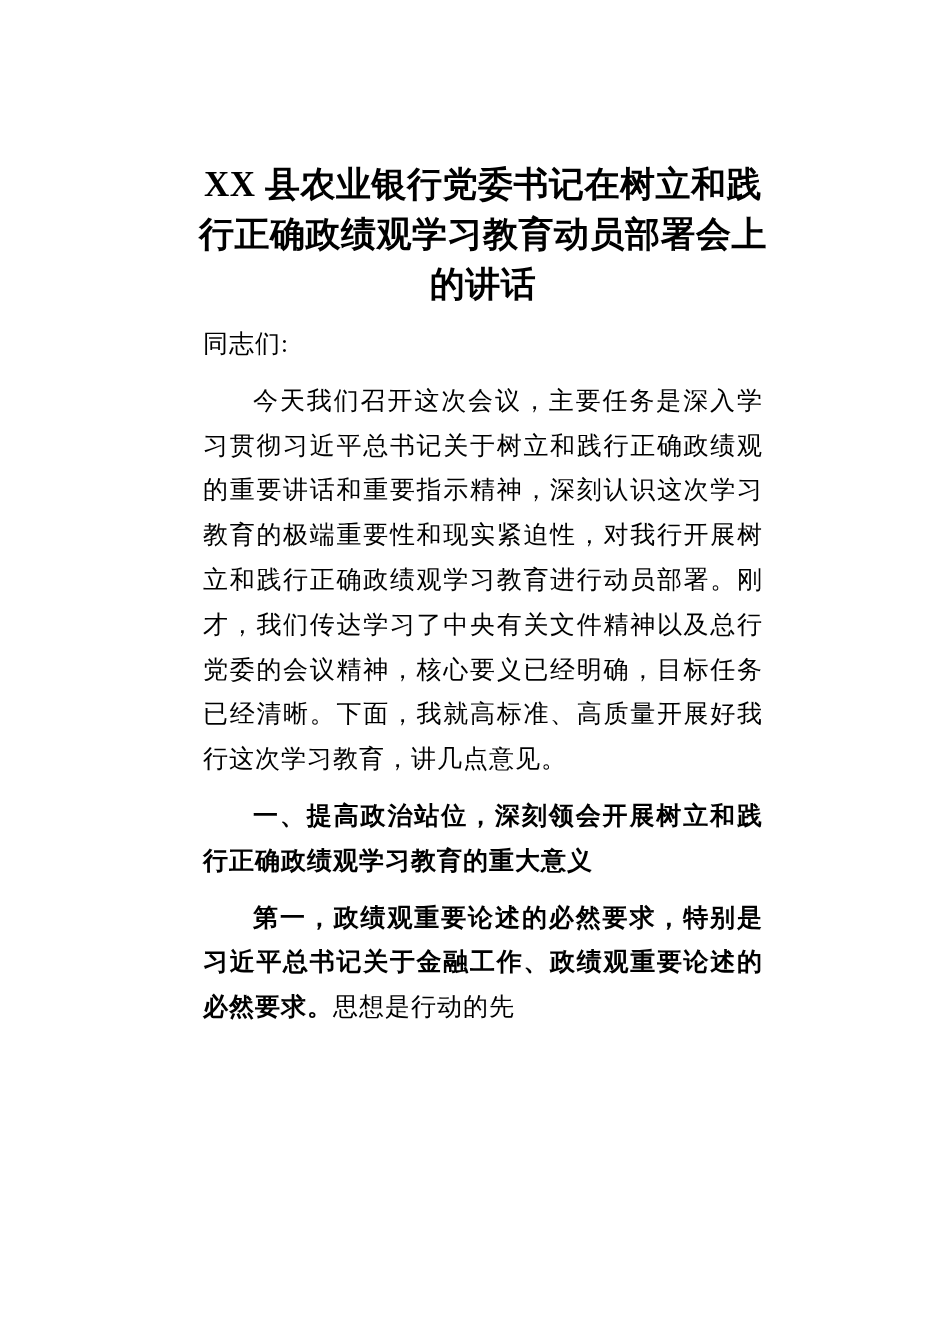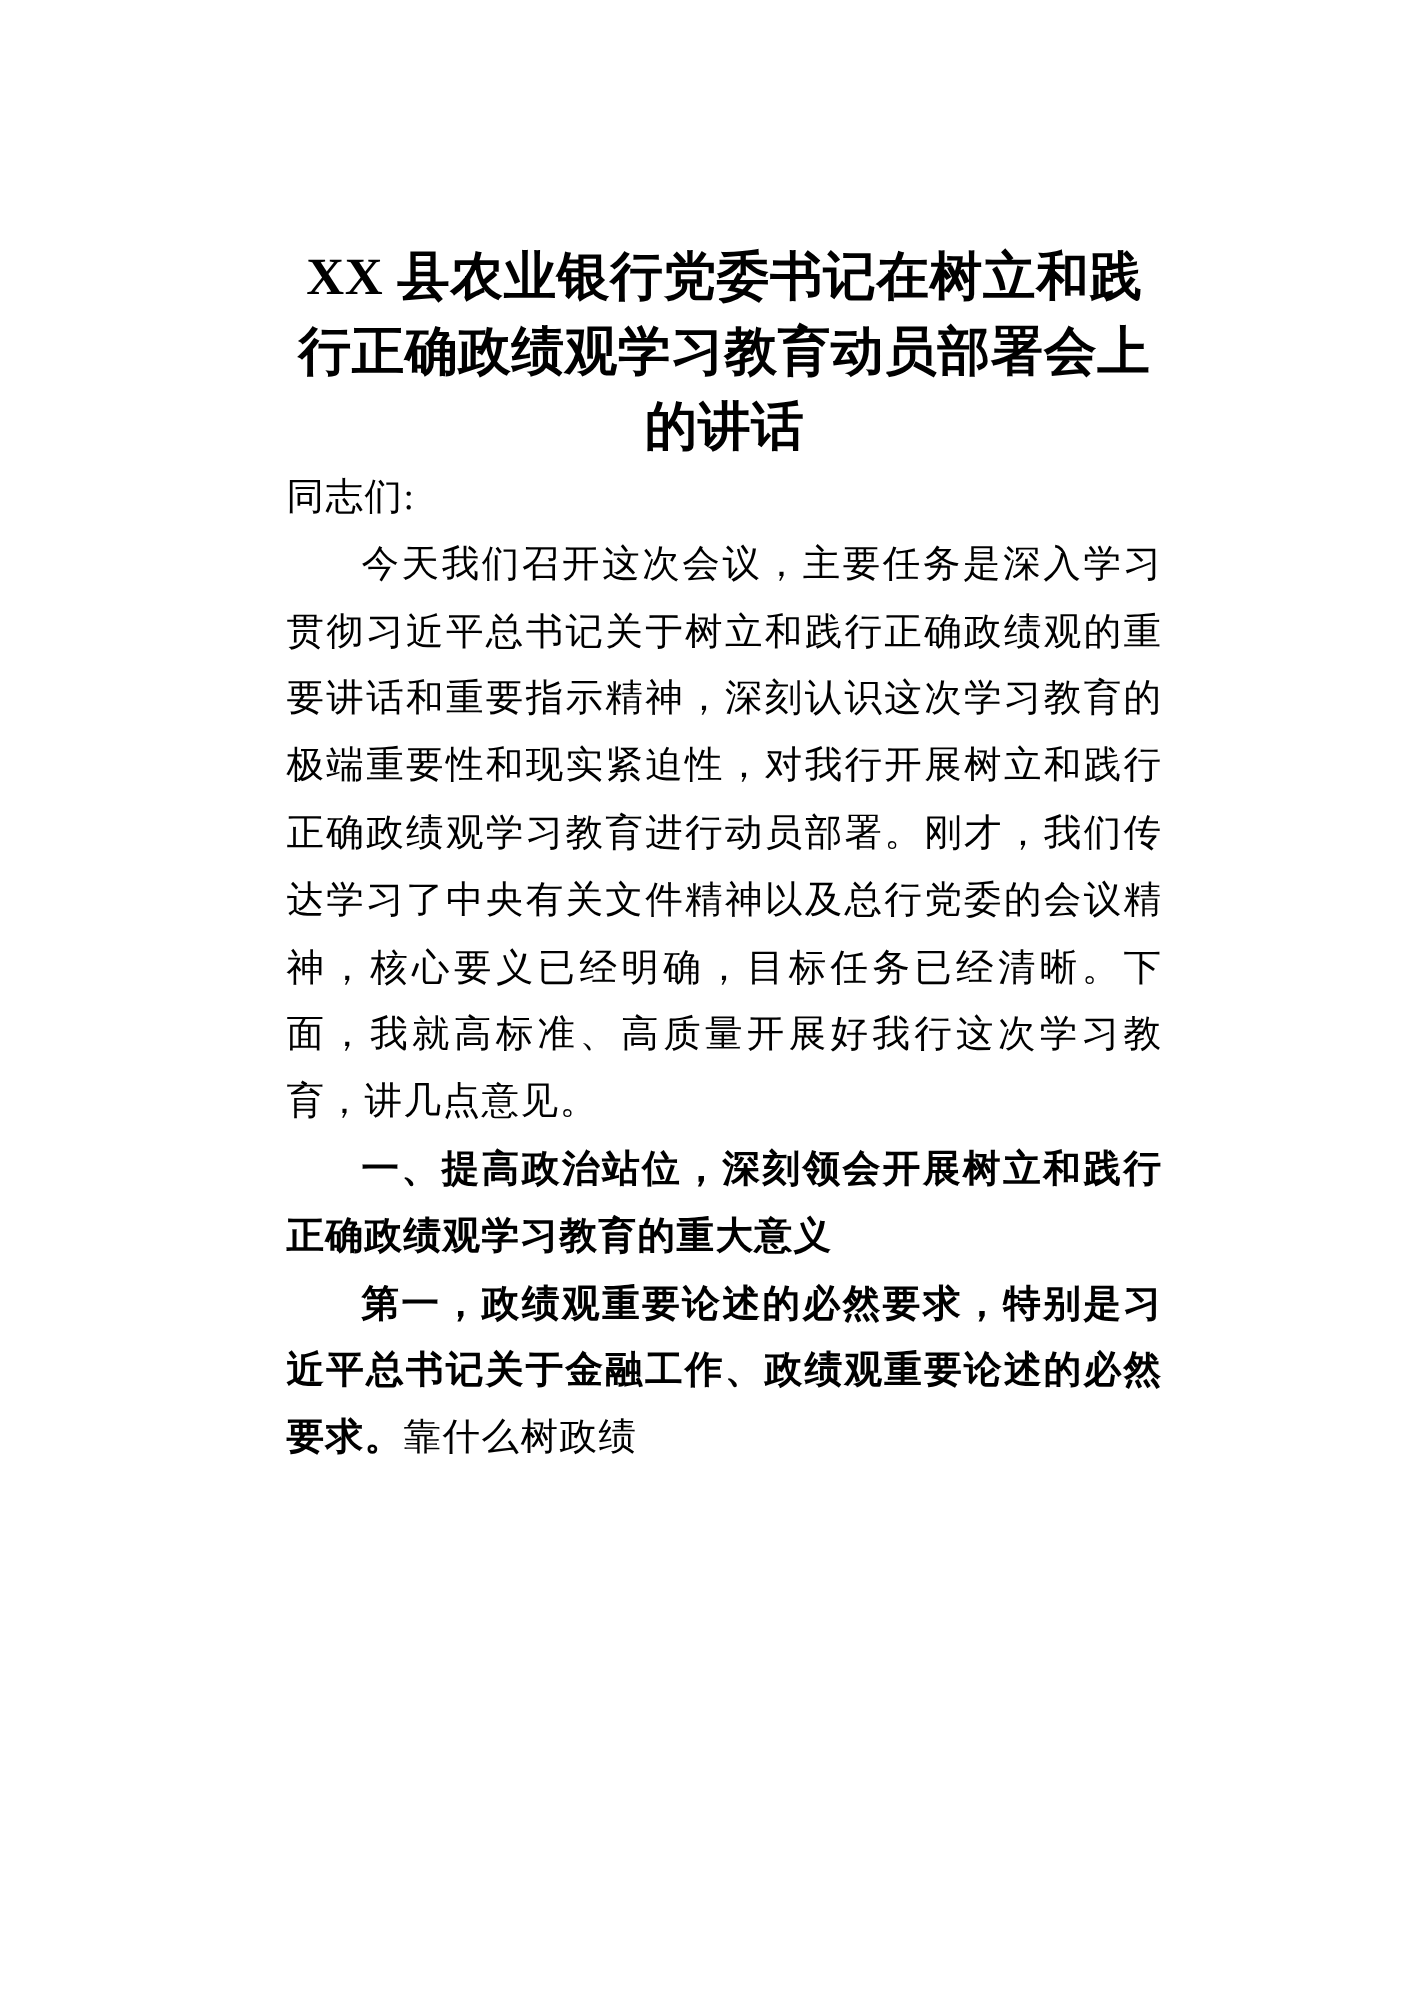--- a/index.html
+++ b/index.html
@@ -21,21 +21,21 @@
   .doc-title {
     margin: 0;
     font-family: "Liberation Serif", "DejaVu Serif", serif;
     font-weight: bold;
     font-size: 35px;
     line-height: 50px;
     text-align: center;
     letter-spacing: 0.5px;
   }
   .doc-body p {
-    margin: 0;
+    margin: 12px;
     font-family: "Liberation Serif", "DejaVu Serif", serif;
     font-size: 25px;
     line-height: 44.8px;
     text-align: justify;
     text-justify: inter-character;
     letter-spacing: 1px;
   }
   .indent {
     text-indent: 2em;
   }
@@ -56,16 +56,16 @@
 
   <div class="doc-body">
 
     <p>同志们:</p>
 
     <p class="indent">今天我们召开这次会议，主要任务是深入学习贯彻习近平总书记关于树立和践行正确政绩观的重要讲话和重要指示精神，深刻认识这次学习教育的极端重要性和现实紧迫性，对我行开展树立和践行正确政绩观学习教育进行动员部署。刚才，我们传达学习了中央有关文件精神以及总行党委的会议精神，核心要义已经明确，目标任务已经清晰。下面，我就高标准、高质量开展好我行这次学习教育，讲几点意见。</p>
 
     <p class="indent heading">一、提高政治站位，深刻领会开展树立和践行正确政绩观学习教育的重大意义</p>
 
 
-    <p class="indent"><span class="lead-bold">第一，政绩观重要论述的必然要求，特别是习近平总书记关于金融工作、政绩观重要论述的必然要求。</span><span>靠什么树政绩</span></p>
+    <p class="indent"><span class="lead-bold">第一，政绩观重要论述的必然要求，特别是习近平总书记关于金融工作、政绩观重要论述的必然要求。</span><span>思想是行动的先</span></p>
 
   </div>
 </div>
 
 </body></html>

